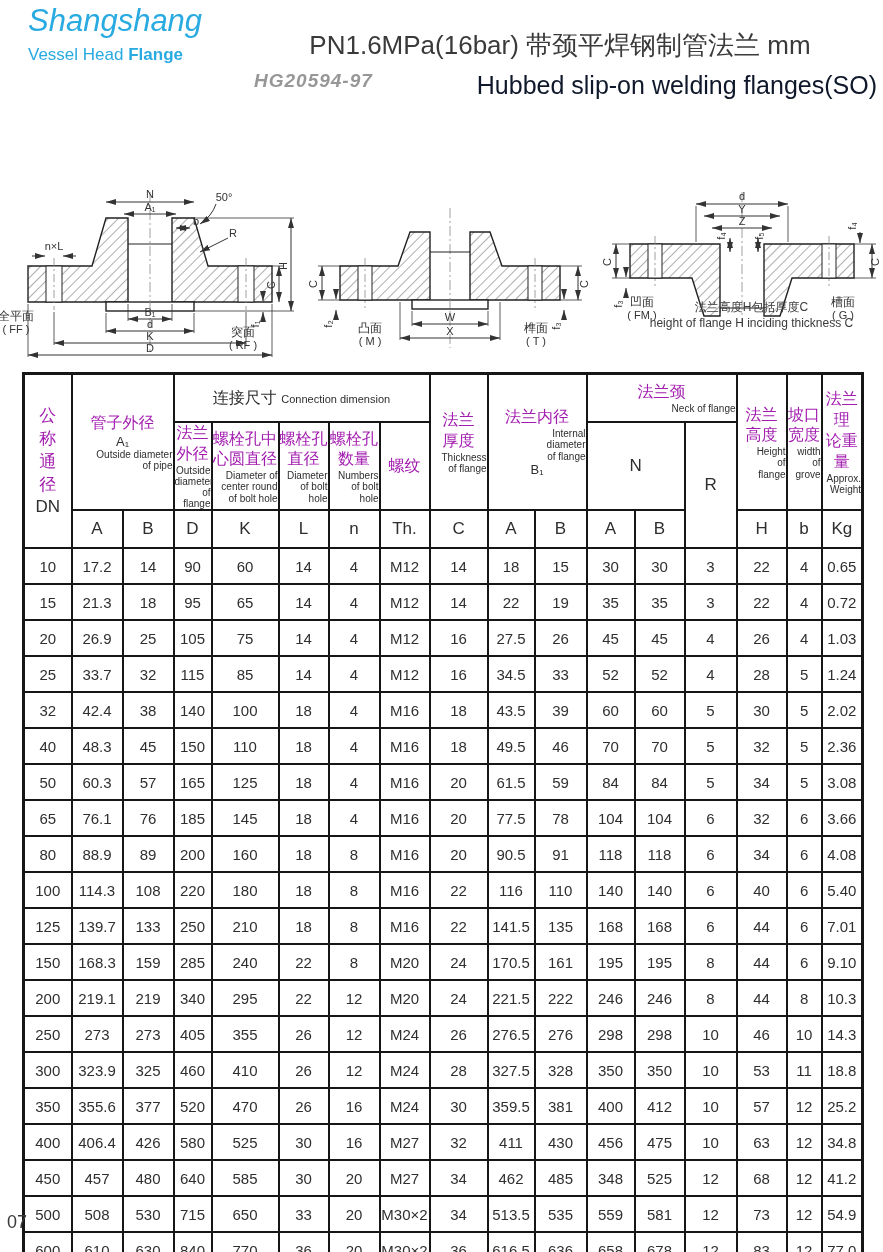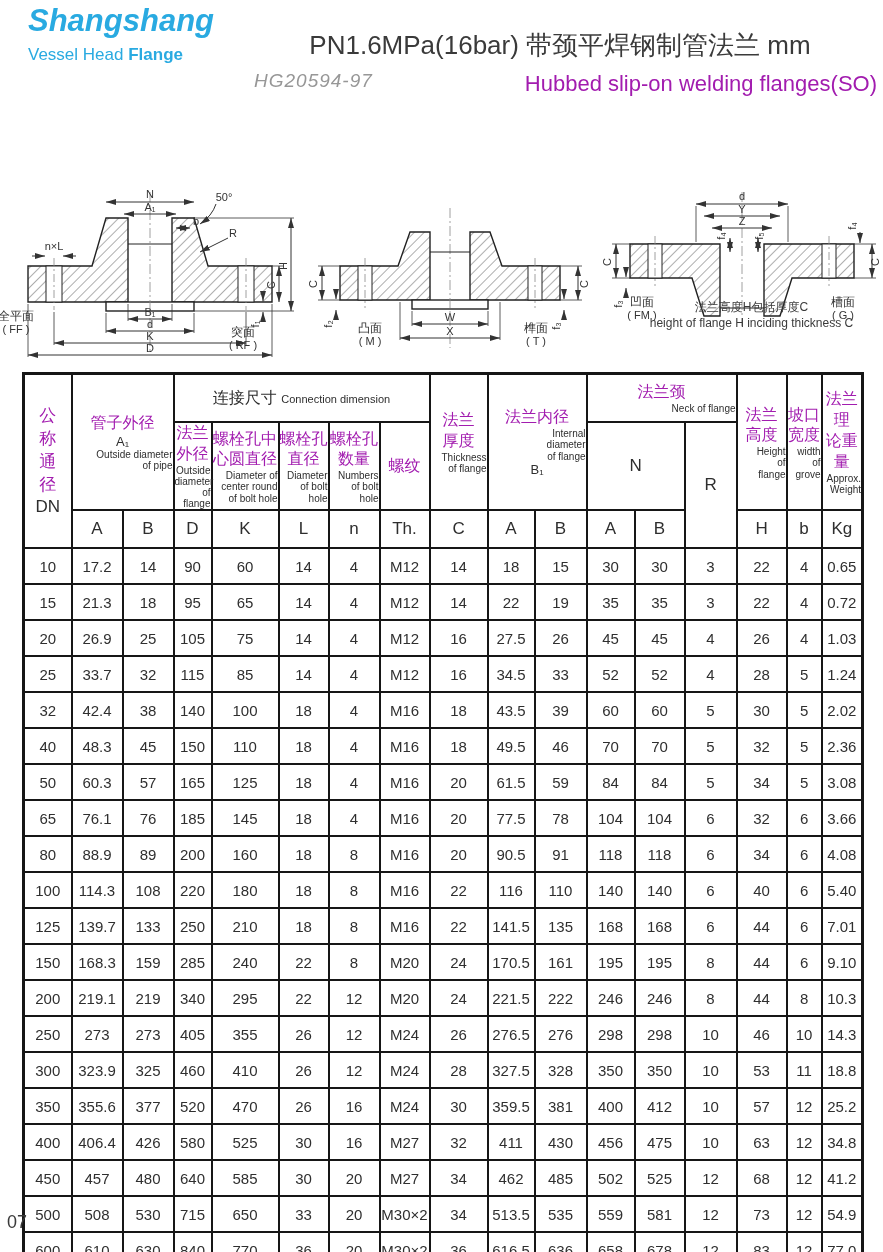--- a/index.html
+++ b/index.html
@@ -1,25 +1,25 @@
 <!DOCTYPE html>
 <html><head>
 <meta charset="utf-8">
 <style>
   html,body{margin:0;padding:0;}
   body{width:883px;height:1252px;background:#fff;font-family:"Liberation Sans",sans-serif;color:#333;position:relative;overflow:hidden;}
   .abs{position:absolute;}
   
   .logo{left:28px;top:4px;}
-  .logo-main{font-size:31px;font-weight:bold;font-style:italic;color:#29aae1;letter-spacing:0;line-height:1.1;}
+  .logo-main{font-size:31px;font-weight:normal;font-style:italic;color:#29aae1;letter-spacing:0;line-height:1.1;}
   .logo-sub{font-size:17px;color:#29aae1;margin-top:8px;line-height:1.1;}
   .logo-sub .bold{font-weight:bold;}
   .title{left:240px;top:28px;width:640px;text-align:center;font-size:26px;color:#3a3a3a;white-space:nowrap;}
-  .std{left:254px;top:70px;font-size:19px;font-weight:normal;font-style:italic;color:#979797;letter-spacing:1px;}
-  .sub-en{right:6px;top:71px;font-size:22px;color:#a21caf;}
+  .std{left:254px;top:70px;font-size:19px;font-weight:bold;font-style:italic;color:#979797;letter-spacing:1px;}
+  .sub-en{right:6px;top:71px;font-size:25px;color:#0f172a;}
   
   .drawings{left:0;top:148px;width:883px;display:flex;}
   .drw{position:relative;}
   svg text{font-family:"Liberation Sans",sans-serif;fill:#333;}
   .dim{font-size:11px;}
   .dimcn{font-size:12px;}
   .cap{left:620px;top:300px;width:263px;text-align:center;font-size:12px;font-weight:normal;color:#3a3a3a;line-height:1.3;}
   
   table.spec{left:22px;top:372px;width:839px;border-collapse:collapse;table-layout:fixed;position:absolute;background:#fff;}
   table.spec{border:3px solid #161616;}
@@ -694,21 +694,21 @@
         <td>457</td>
         <td>480</td>
         <td>640</td>
         <td>585</td>
         <td>30</td>
         <td>20</td>
         <td>M27</td>
         <td>34</td>
         <td>462</td>
         <td>485</td>
-        <td>502</td>
+        <td>348</td>
         <td>525</td>
         <td>12</td>
         <td>68</td>
         <td>12</td>
         <td>41.2</td>
       </tr>
       <tr>
         <td>500</td>
         <td>508</td>
         <td>530</td>

